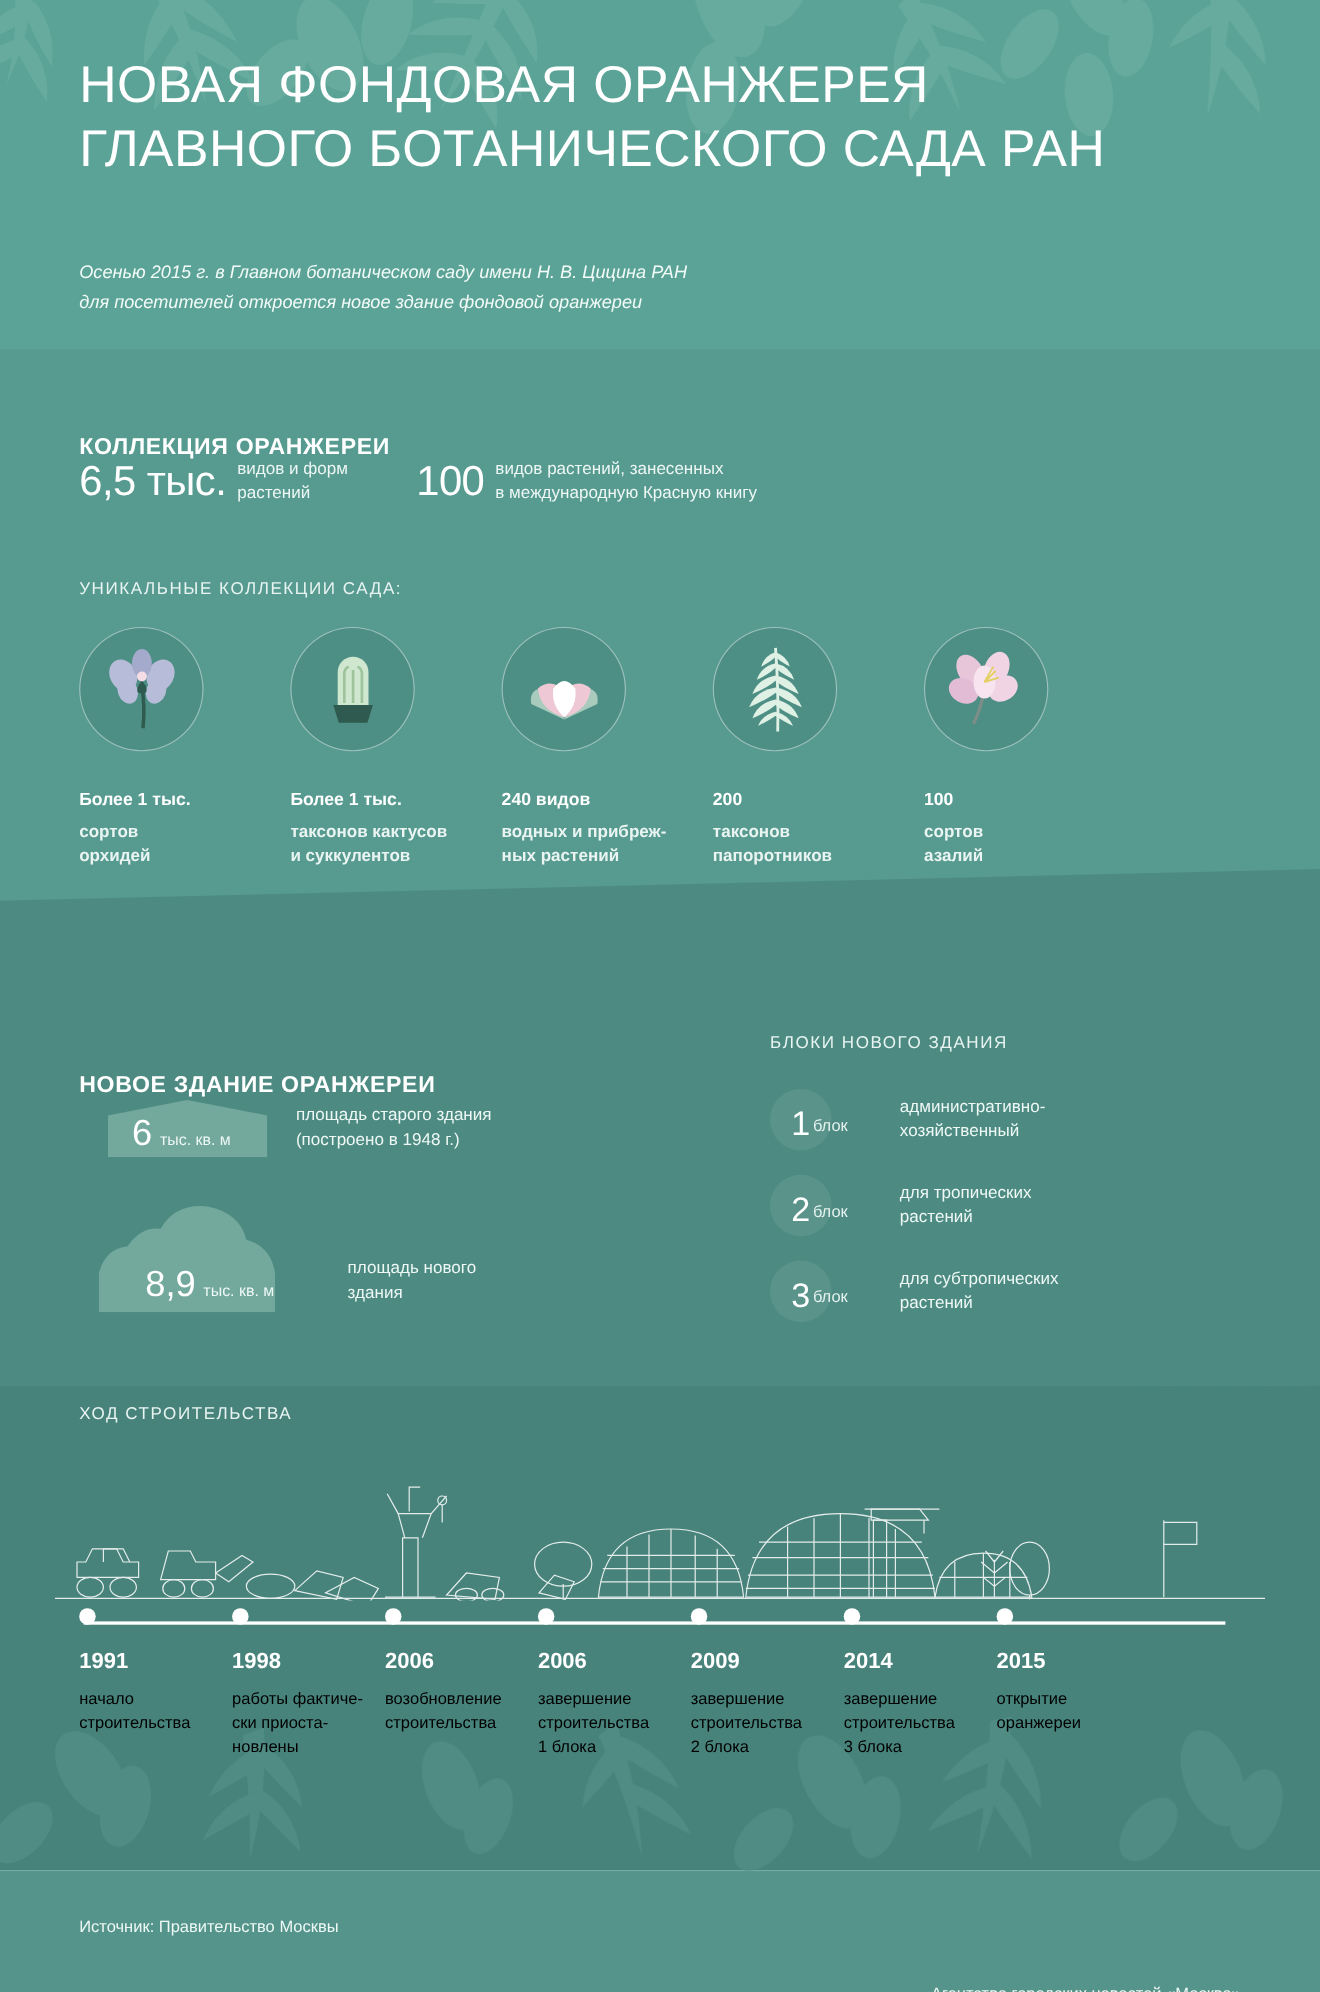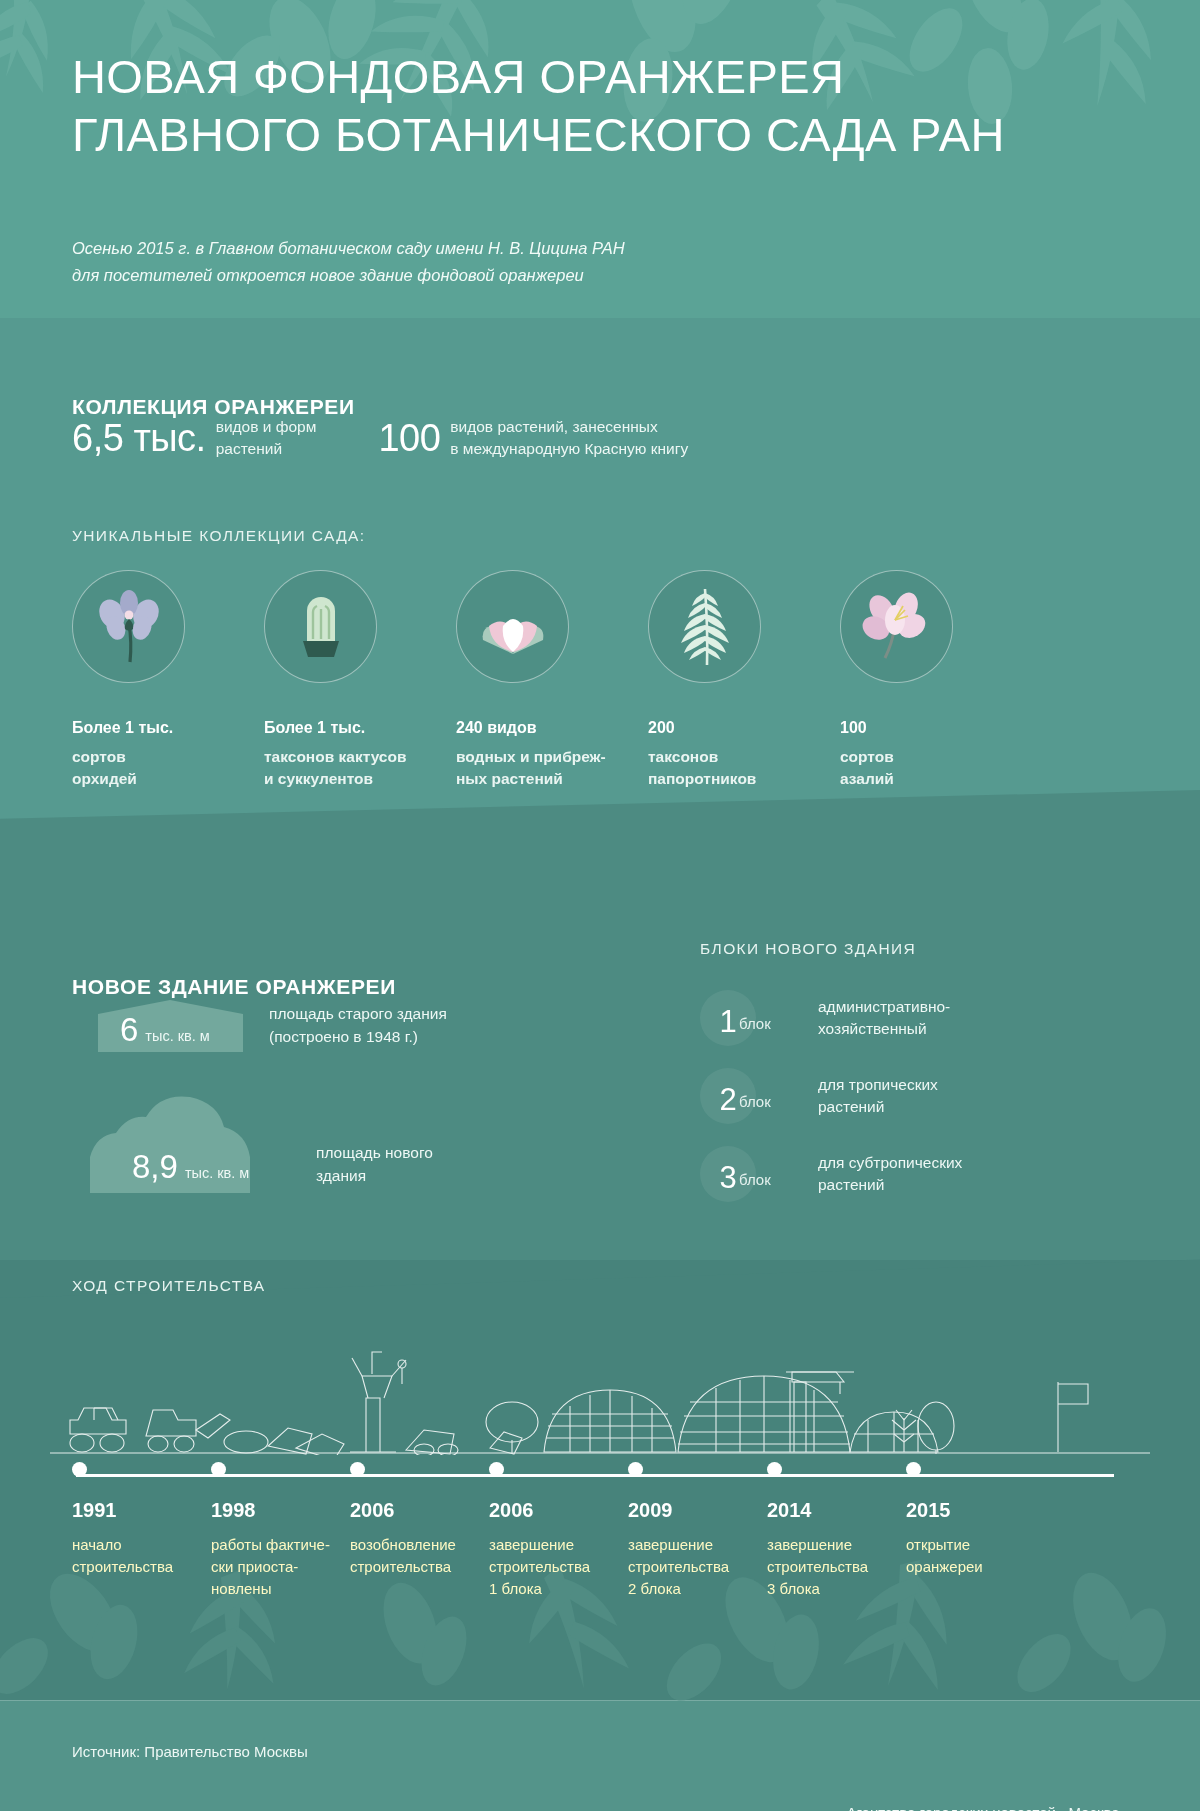--- a/index.html
+++ b/index.html
@@ -104,21 +104,21 @@
   
   #timeline-heading { position:absolute; left:72px; top:1277px; }
   .skyline { position:absolute; left:50px; top:1310px; width:1100px; height:145px; }
   .tl-axis { position:absolute; left:76px; top:1474px; width:1038px; height:3px;
              background:#ffffff; }
   .tl-items { position:absolute; left:72px; top:1462px; width:1060px; display:flex; }
   .tl-item { width:139px; }
   .tl-dot { width:15px; height:15px; border-radius:50%; background:#ffffff;
             margin-bottom:22px; }
   .tl-year { font-size:20px; font-weight:bold; color:#ffffff; margin-bottom:12px; }
-  .tl-txt  { font-size:15px; line-height:1.45; color:#fef9c3; font-weight:300;
+  .tl-txt  { font-size:15px; line-height:1.45; color:#000000; font-weight:300;
              white-space:pre-line; }
 
   
   .foot-left  { position:absolute; left:72px; top:1743px; font-size:15px;
                 font-weight:300; color:#eef8f5; }
   .foot-right { position:absolute; right:72px; top:1804px; font-size:15px;
                 font-weight:300; color:#eef8f5; }
 </style>
 </head>
 <body>

